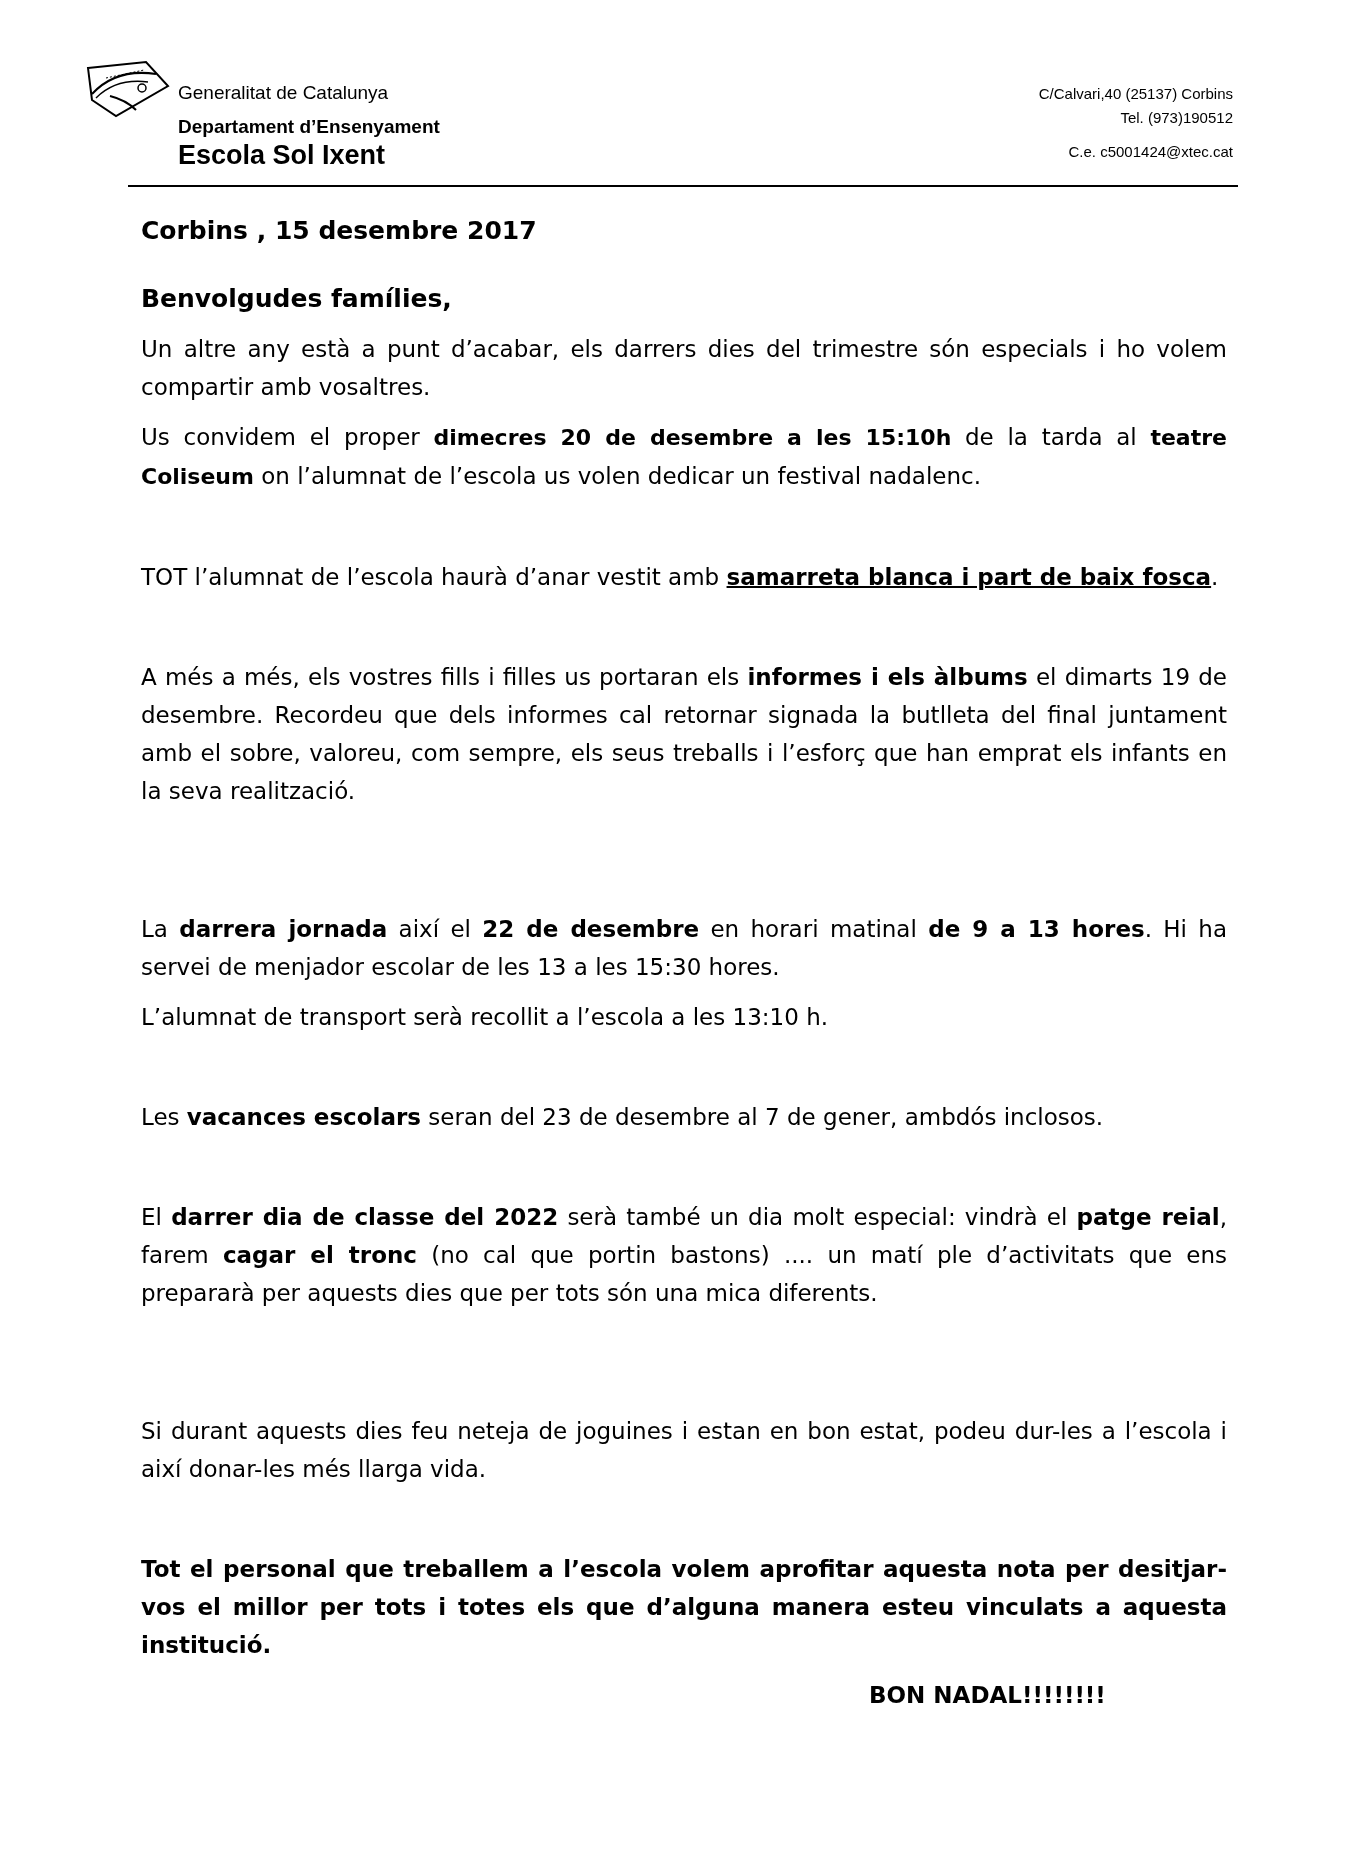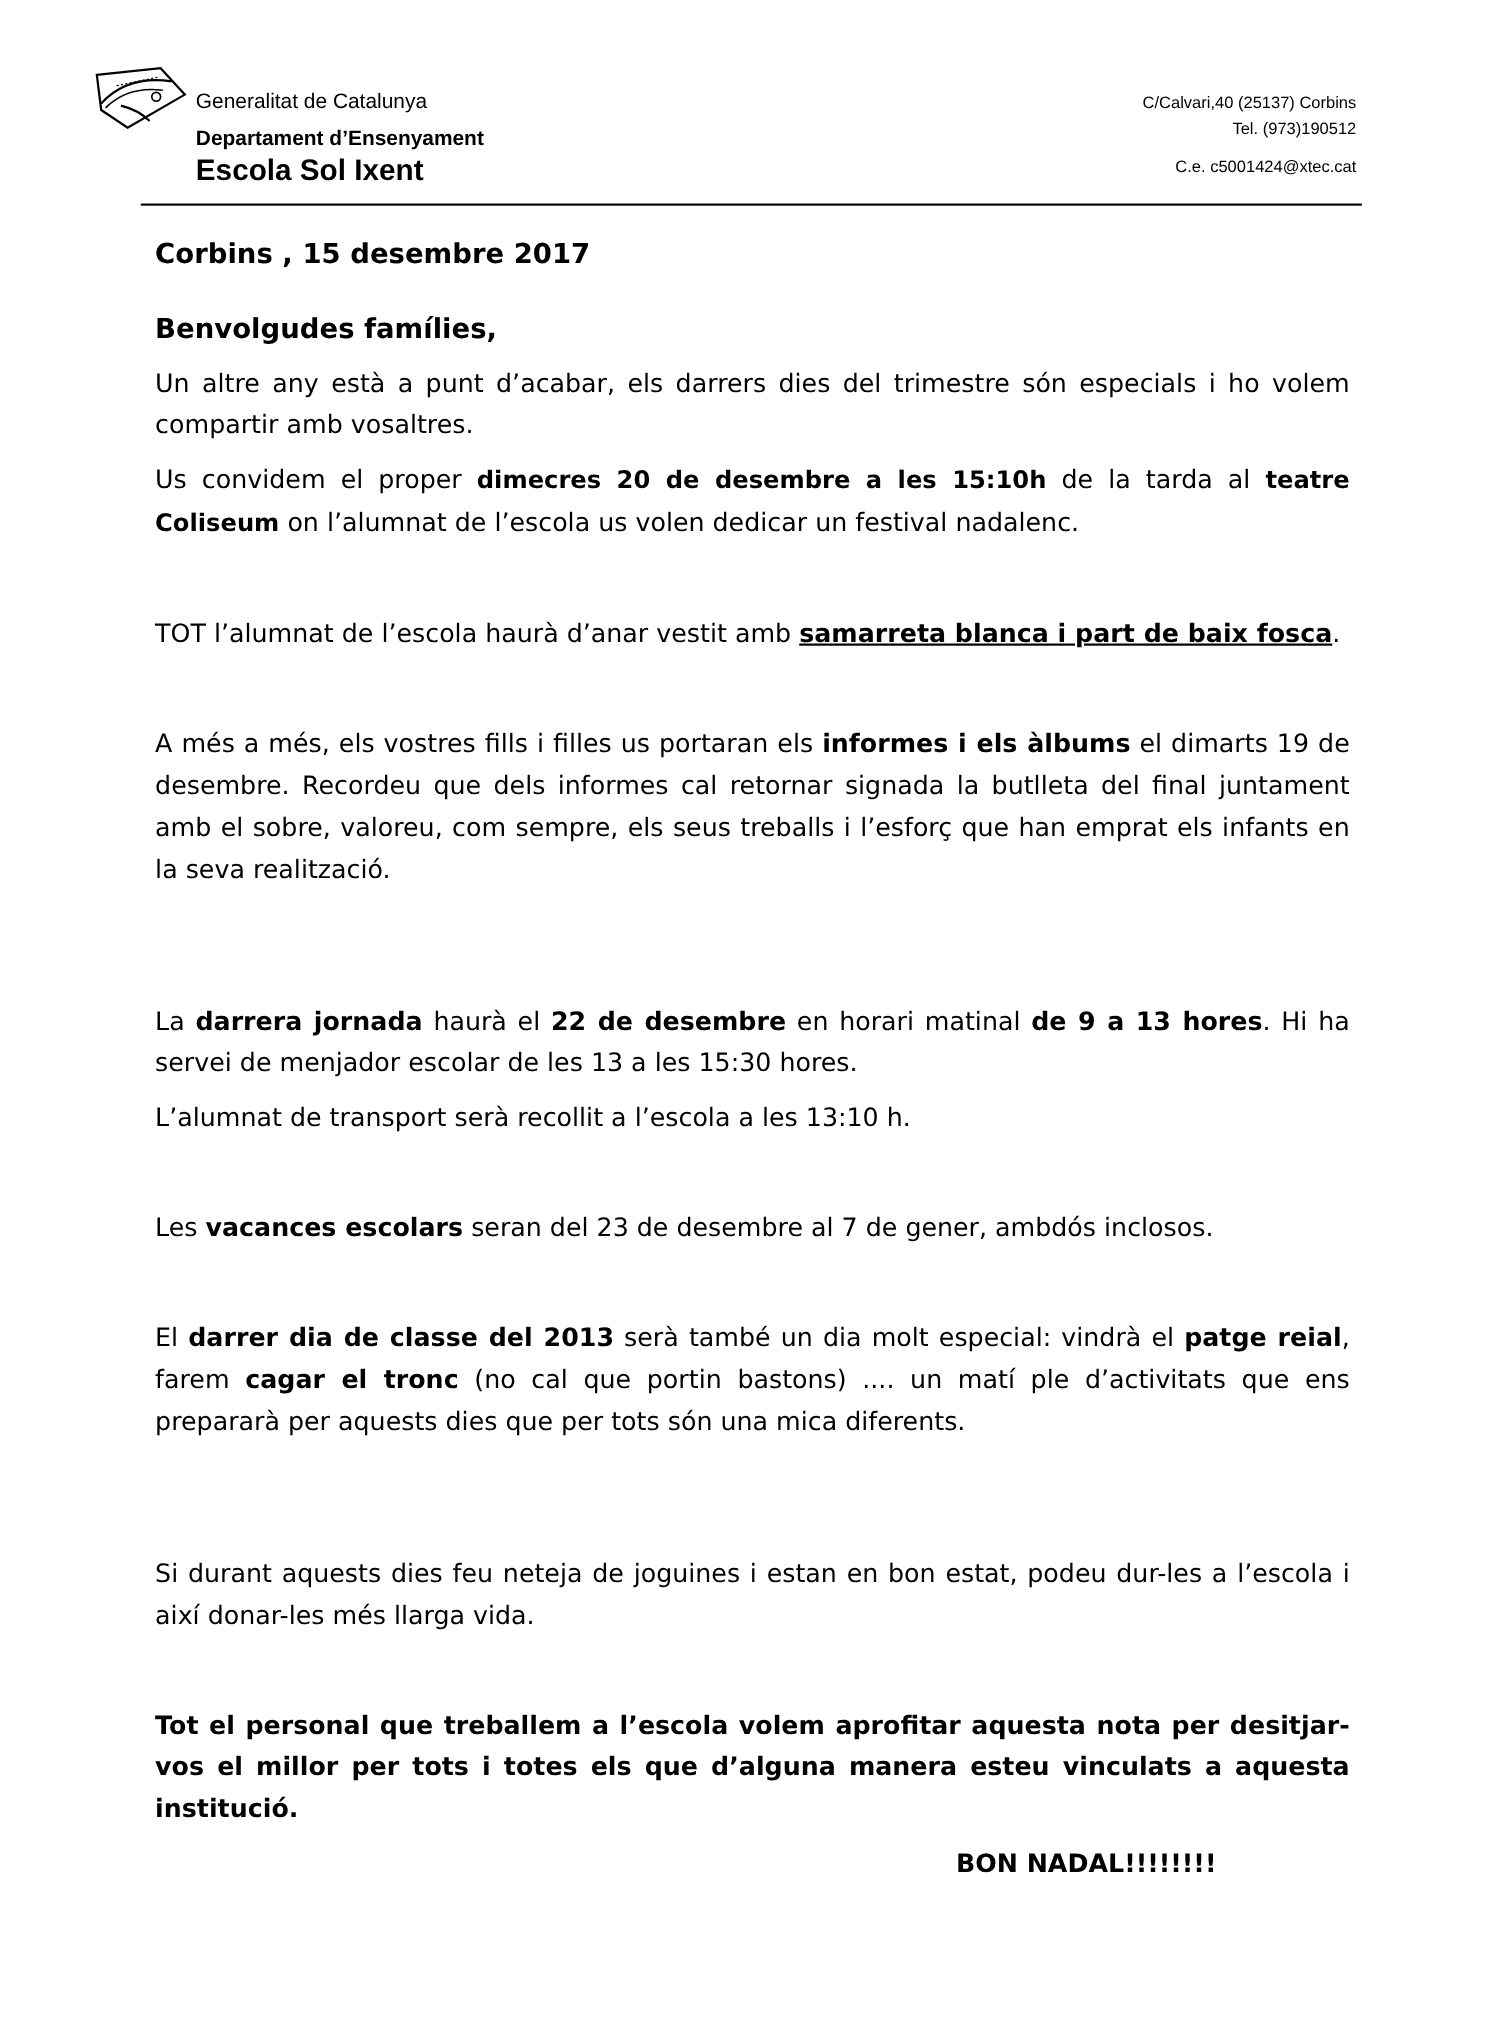--- a/index.html
+++ b/index.html
@@ -52,25 +52,25 @@
   <p class="date">Corbins , 15 desembre 2017</p>
   <p class="greet">Benvolgudes famílies,</p>
   <p> Un altre any està a punt d’acabar, els darrers dies del trimestre són especials i ho volem compartir amb vosaltres.</p>
   <p><span>Us convidem el proper </span><span class="b big">dimecres 20 de desembre a les 15:10h</span><span> de la tarda al </span><span class="b big">teatre Coliseum</span><span> on l’alumnat de l’escola us volen dedicar un festival nadalenc.</span></p>
   <div class="gap"></div>
   <p><span>TOT l’alumnat de l’escola haurà d’anar vestit amb </span><span class="b u">samarreta blanca i part de baix fosca</span><span>.</span></p>
   <div class="gap"></div>
   <p><span>A més a més,  els vostres fills i  filles us  portaran  els </span><span class="b">informes i els àlbums</span><span> el dimarts 19 de desembre. Recordeu que dels informes cal retornar signada la butlleta del final juntament amb el sobre, valoreu, com sempre, els seus treballs i l’esforç que han emprat els infants en la seva realització.</span></p>
   <div class="gap"></div>
   <div class="gap"></div>
-  <p><span>La </span><span class="b">darrera jornada</span><span> haurà el </span><span class="b">22 de desembre</span><span> en horari matinal </span><span class="b">de 9 a 13 hores</span><span>. Hi ha servei de menjador escolar de les 13 a les 15:30 hores.</span></p>
+  <p><span>La </span><span class="b">darrera jornada</span><span> així el </span><span class="b">22 de desembre</span><span> en horari matinal </span><span class="b">de 9 a 13 hores</span><span>. Hi ha servei de menjador escolar de les 13 a les 15:30 hores.</span></p>
   <p>L’alumnat de transport serà recollit a l’escola a les 13:10 h.</p>
   <div class="gap"></div>
   <p><span>Les </span><span class="b">vacances escolars</span><span> seran del 23 de desembre al 7 de gener, ambdós inclosos.</span></p>
   <div class="gap"></div>
-  <p><span>El </span><span class="b">darrer dia de classe del 2013</span><span>  serà també un dia molt especial: vindrà el </span><span class="b">patge reial</span><span>, farem </span><span class="b">cagar el tronc</span><span> (no cal que portin bastons) .... un matí ple d’activitats que ens prepararà per aquests dies que per tots són una mica diferents.</span></p>
+  <p><span>El </span><span class="b">darrer dia de classe del 2022</span><span>  serà també un dia molt especial: vindrà el </span><span class="b">patge reial</span><span>, farem </span><span class="b">cagar el tronc</span><span> (no cal que portin bastons) .... un matí ple d’activitats que ens prepararà per aquests dies que per tots són una mica diferents.</span></p>
   <div class="gap"></div>
   <div class="gap"></div>
   <p>Si durant aquests dies feu neteja de joguines i estan en bon estat, podeu dur-les a l’escola i així donar-les més llarga vida.</p>
   <div class="gap"></div>
   <p class="closing">Tot el personal que treballem a l’escola volem aprofitar aquesta nota per desitjar-vos el millor per tots i totes els que d’alguna manera esteu vinculats a aquesta institució.</p>
   <p class="bon">BON NADAL!!!!!!!!</p>
 </div>
 
 </body></html>

